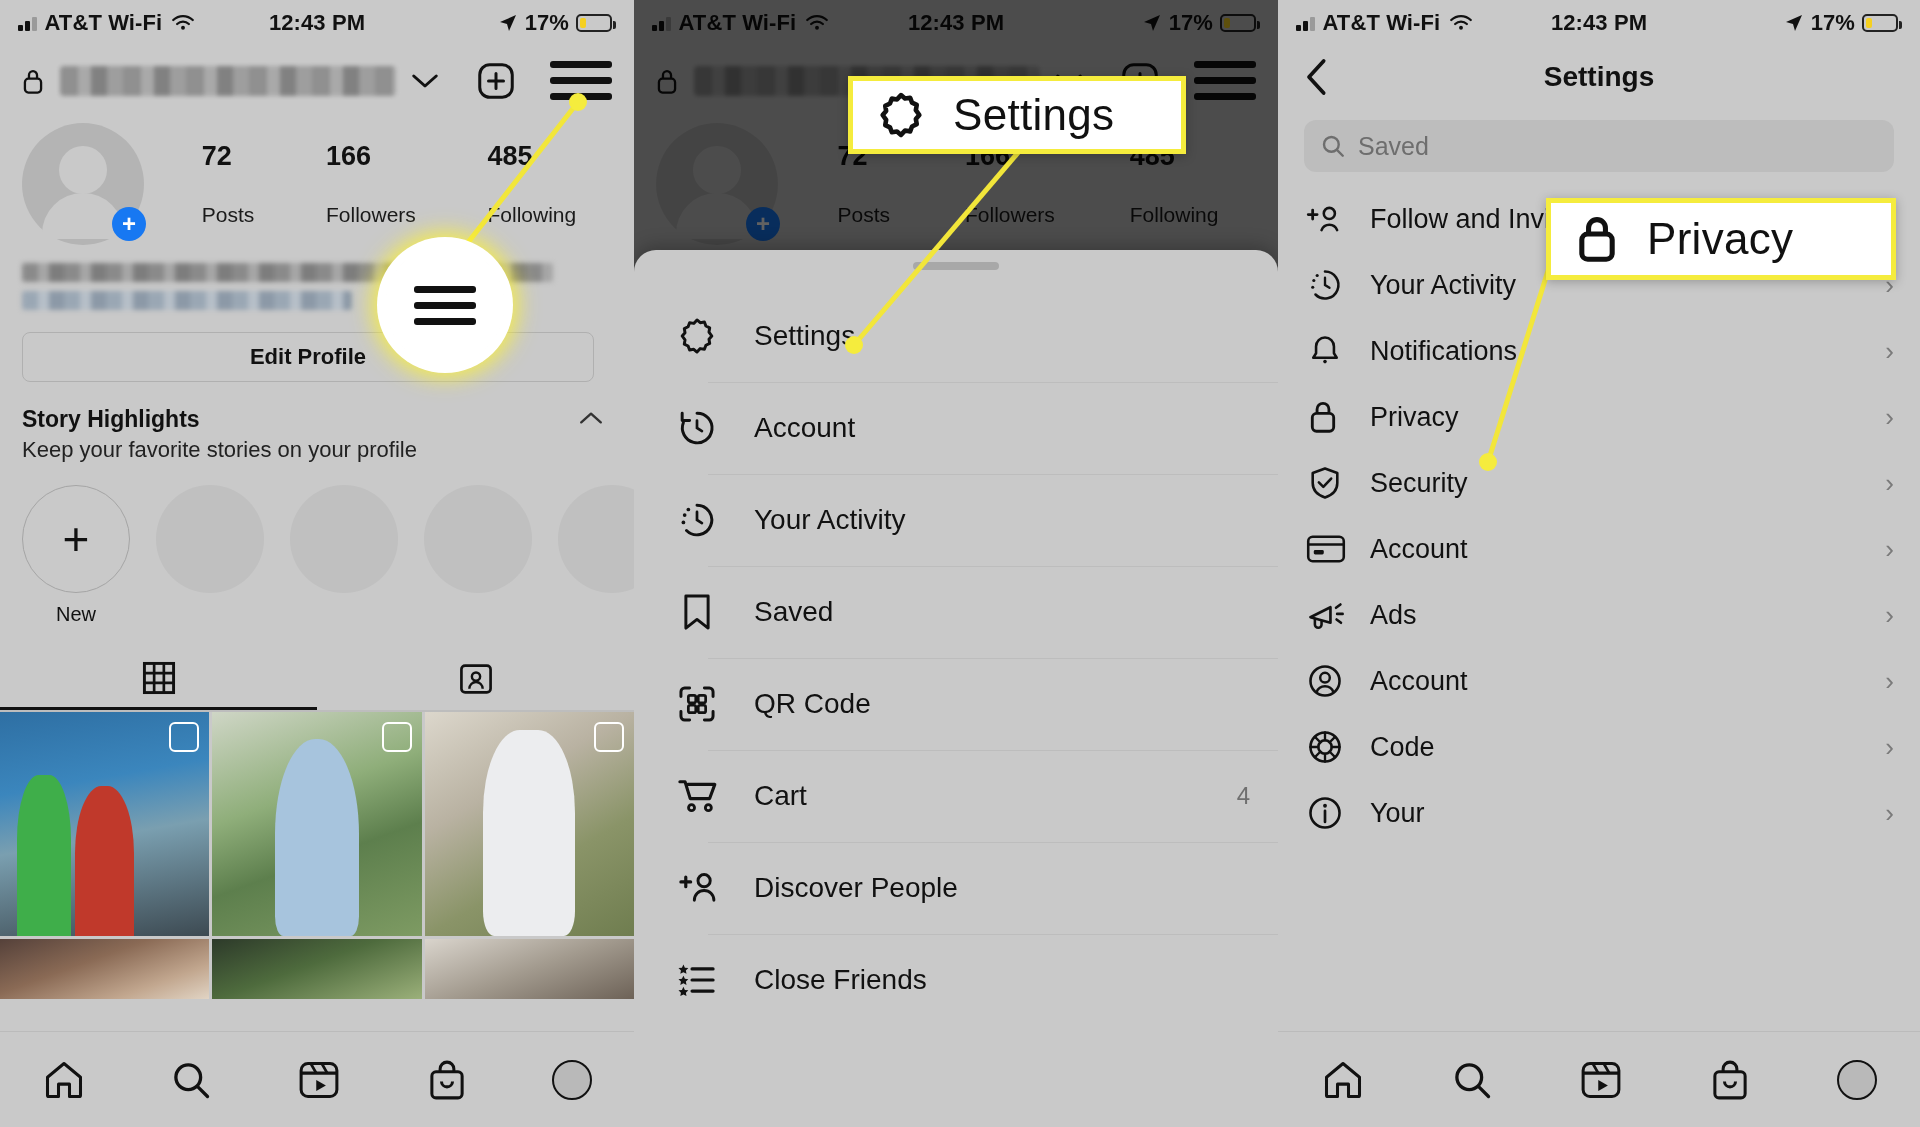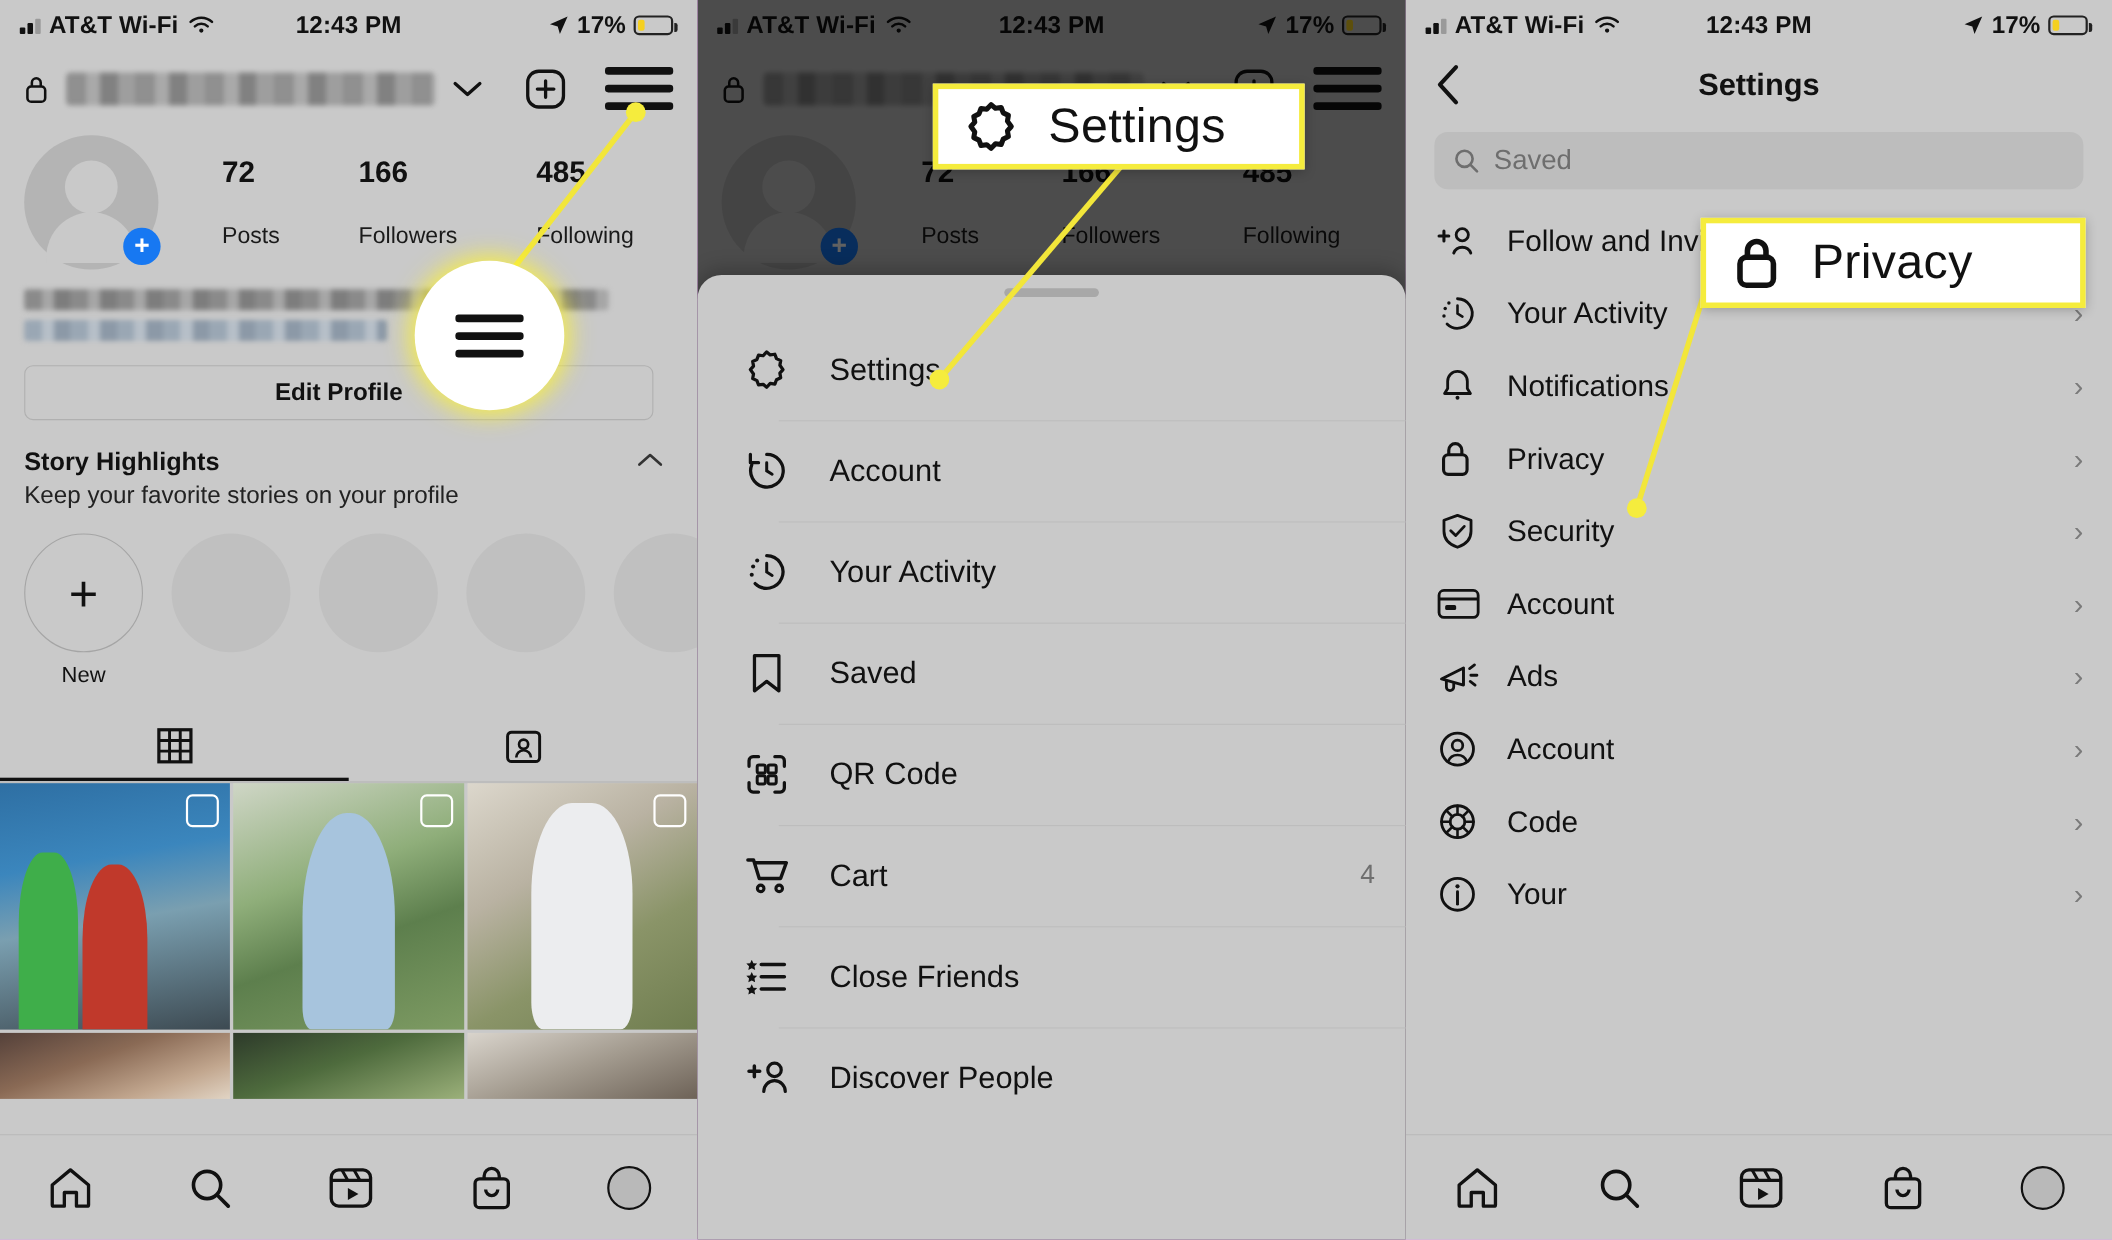--- a/index.html
+++ b/index.html
@@ -466,40 +466,40 @@
                 <circle cx="12" cy="26" r="2.3" stroke="#111" stroke-width="2.2" fill="none"></circle>
                 <circle cx="25" cy="26" r="2.3" stroke="#111" stroke-width="2.2" fill="none"></circle>
               </svg>
           </span>
           <span class="slabel">Cart</span>
           <span class="sbadge">4</span>
         </div>
 
         <div class="srow">
           <span class="sic">
+            <svg width="44" height="44" viewBox="0 0 36 34">
+              <path d="M4 12h8M8 8v8" stroke="#111" stroke-width="2.6" stroke-linecap="round"></path>
+              <circle cx="23" cy="11" r="5" stroke="#111" stroke-width="2.4" fill="none"></circle>
+              <path d="M15 27a8 8 0 0116 0" stroke="#111" stroke-width="2.4" fill="none" stroke-linecap="round"></path>
+            </svg>
+          </span>
+          <span class="slabel">Discover People</span>
+          <span class="sbadge"></span>
+        </div>
+
+        <div class="srow">
+          <span class="sic">
             <svg width="42" height="42" viewBox="0 0 34 34">
               <path d="M13 8h17M13 17h17M13 26h17" stroke="#111" stroke-width="2.6" stroke-linecap="round"></path>
               <path d="M6 4.5l1.2 2.5 2.8.3-2 2 .5 2.7L6 10.7 3.5 12l.5-2.7-2-2 2.8-.3z" fill="#111"></path>
               <path d="M6 13.5l1.2 2.5 2.8.3-2 2 .5 2.7L6 19.7 3.5 21l.5-2.7-2-2 2.8-.3z" fill="#111"></path>
               <path d="M6 22.5l1.2 2.5 2.8.3-2 2 .5 2.7L6 28.7 3.5 30l.5-2.7-2-2 2.8-.3z" fill="#111"></path>
             </svg>
           </span>
           <span class="slabel">Close Friends</span>
-          <span class="sbadge"></span>
-        </div>
-
-        <div class="srow">
-          <span class="sic">
-            <svg width="44" height="44" viewBox="0 0 36 34">
-              <path d="M4 12h8M8 8v8" stroke="#111" stroke-width="2.6" stroke-linecap="round"></path>
-              <circle cx="23" cy="11" r="5" stroke="#111" stroke-width="2.4" fill="none"></circle>
-              <path d="M15 27a8 8 0 0116 0" stroke="#111" stroke-width="2.4" fill="none" stroke-linecap="round"></path>
-            </svg>
-          </span>
-          <span class="slabel">Discover People</span>
           <span class="sbadge"></span>
         </div>
 
       </div>
     </div>
   </div>
 
   <div class="panel right">
 
     <div class="statusbar">

